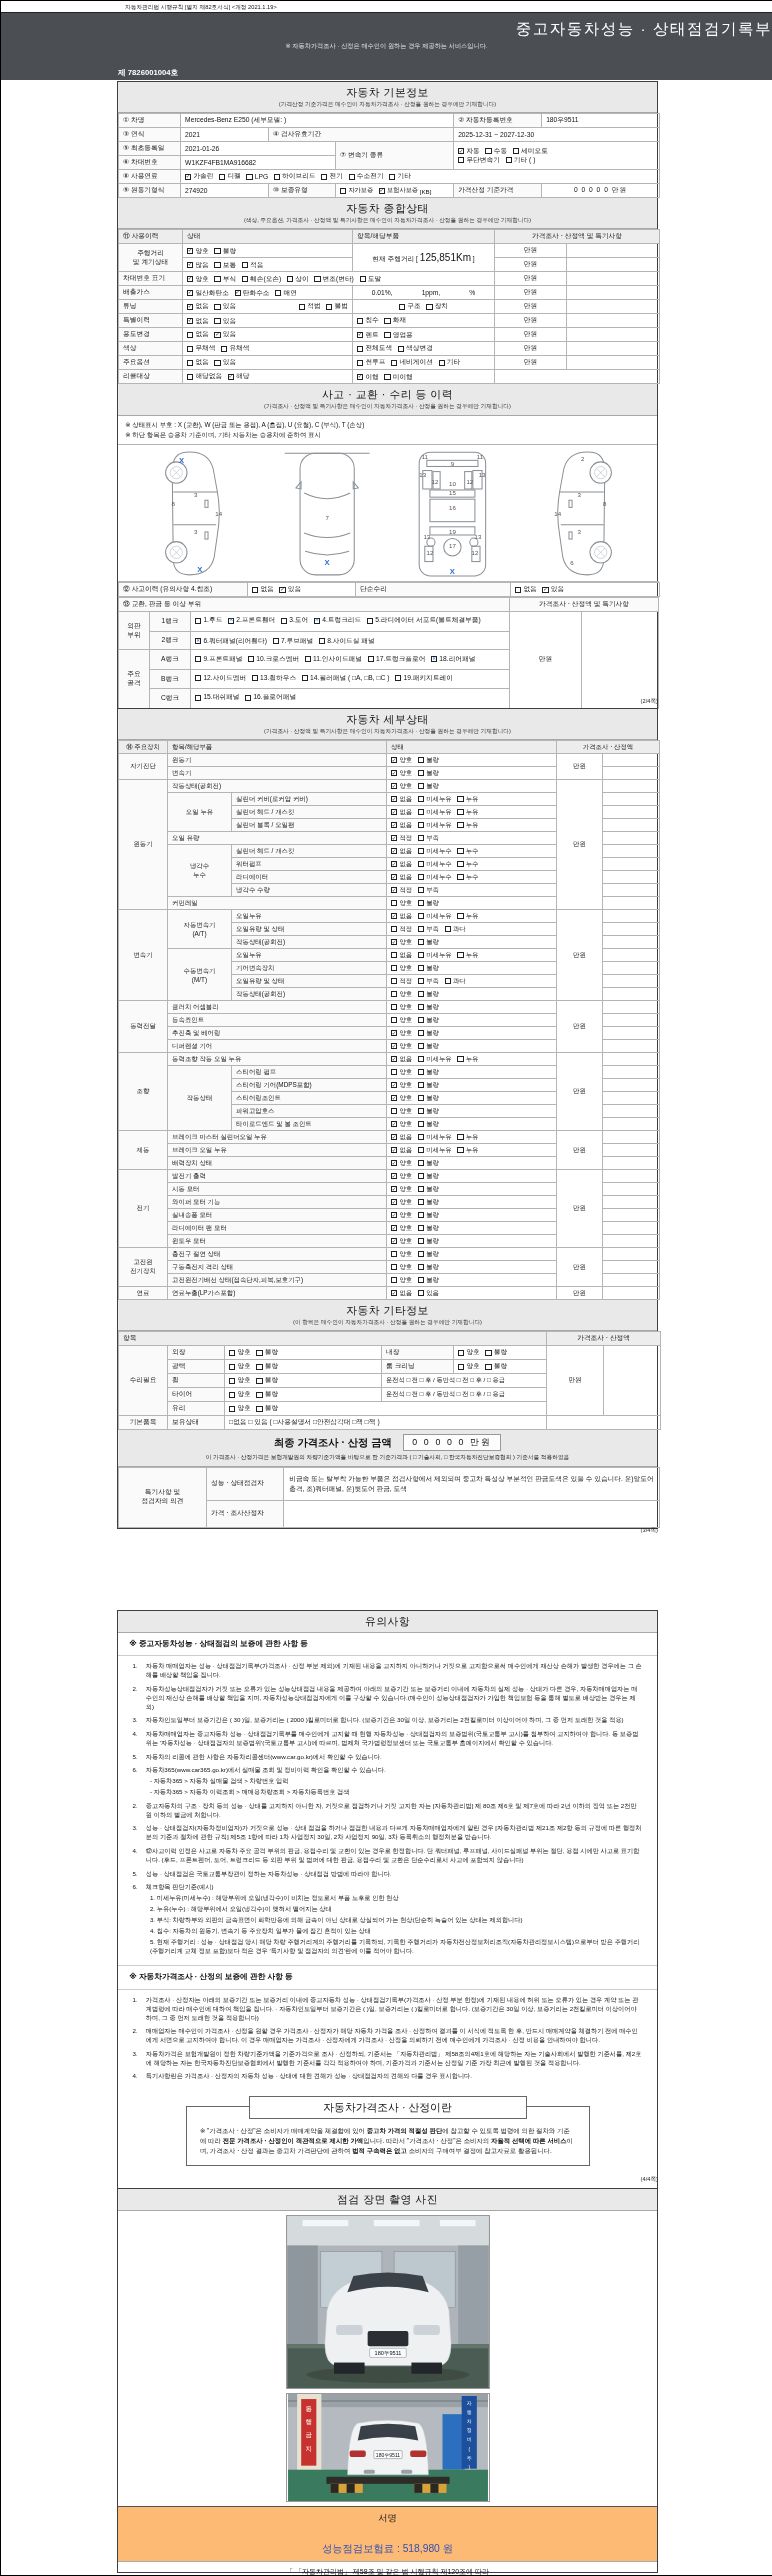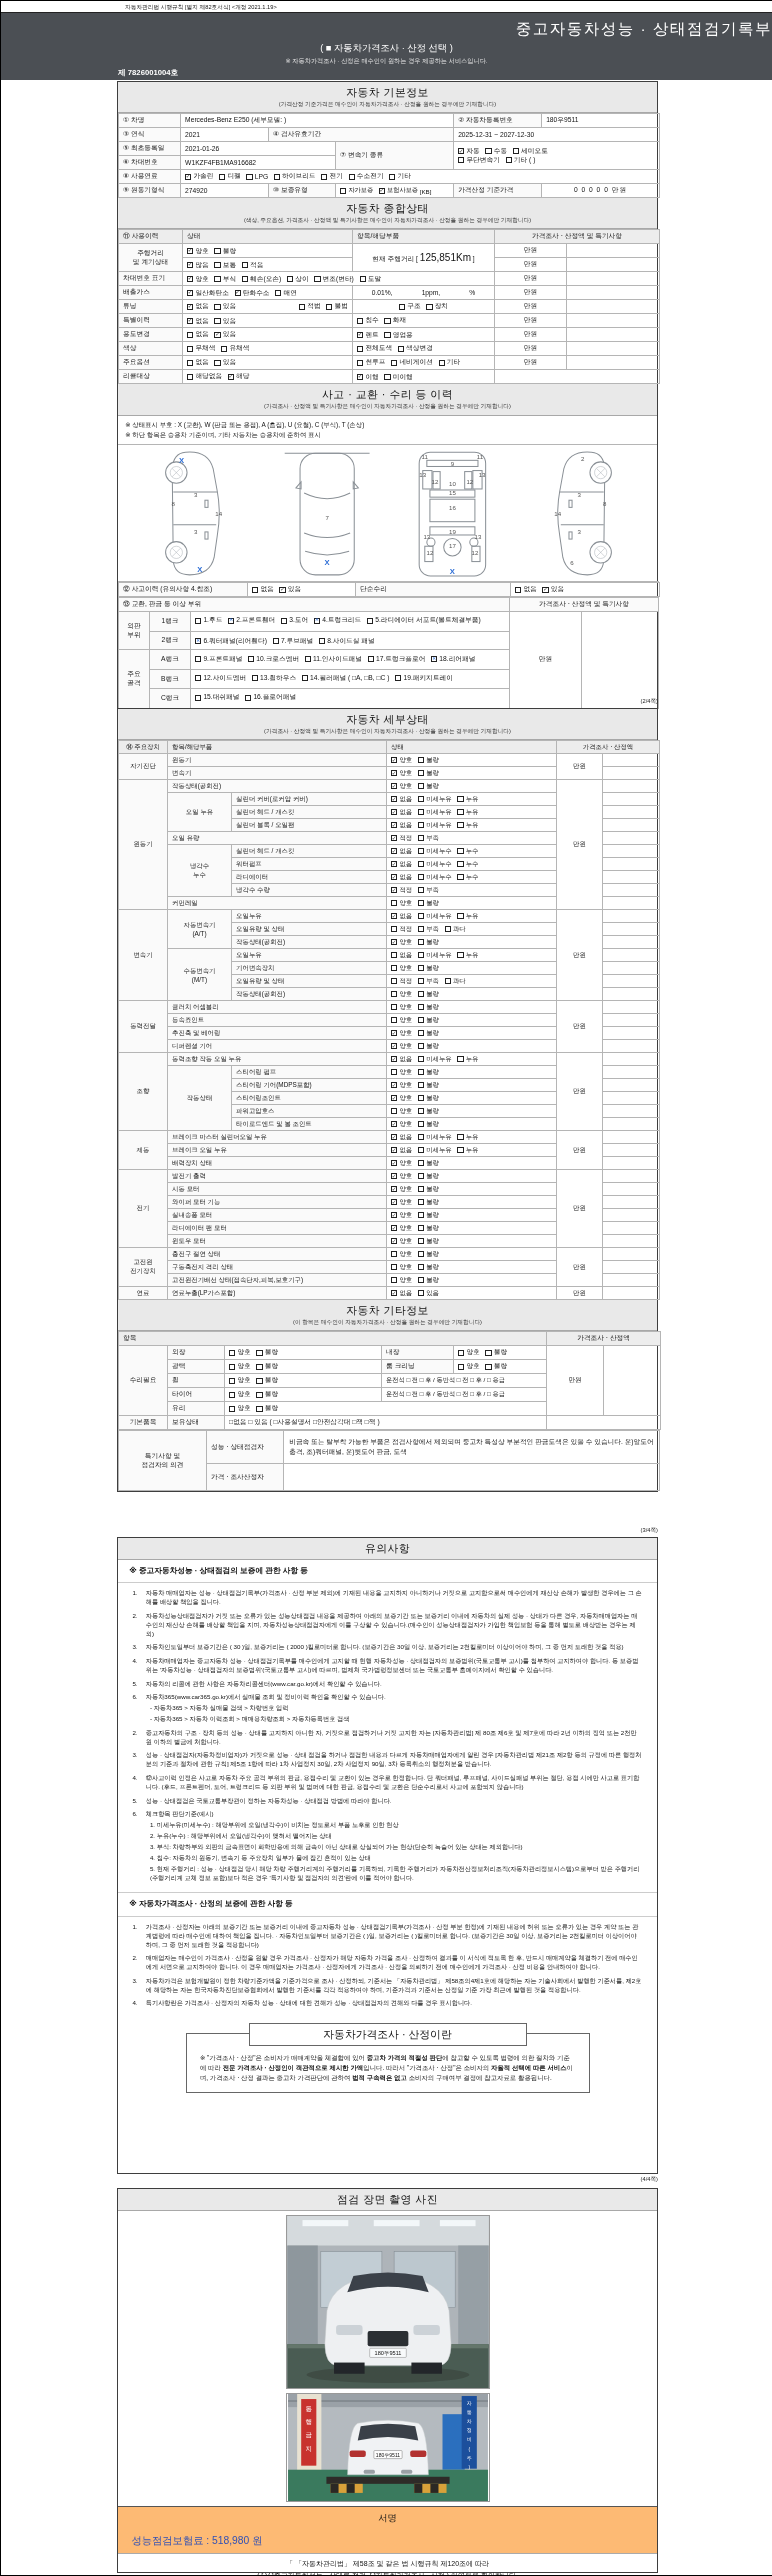--- a/index.html
+++ b/index.html
@@ -46,33 +46,32 @@
 .nitem{display:flex;font-size:6.2px;line-height:1.45;margin-bottom:4.6px}
 .nnum{flex:0 0 13.4px}
 .ntext{white-space:normal}
 .nsub{margin:2.1px 0 0 4.1px;white-space:normal}
 .pbox{width:404px;margin:15.5px auto 5.2px;border:0.8px solid #666;padding:7.2px 13.4px 8.2px;position:relative}
 .pbox-title{width:278px;margin:-17.5px auto 6.2px;background:#fff;border:0.8px solid #666;text-align:center;font-size:10.8px;padding:3.6px 0}
 .pbox-text{font-size:6.4px;line-height:1.6;white-space:normal}
 .photo{display:block;margin:4.1px auto;border:0.5px solid #999}
 .signband{background:#fdba74;border-top:1px solid #555;border-bottom:0.5px solid #aaa;padding:4.6px 13.4px 5.2px}
 .sign-label{text-align:center;font-size:9.3px}
-.sign-fee{text-align:left;font-size:10.3px;color:#3150b4;margin-top:9px}
+.sign-fee{text-align:center;font-size:10.3px;color:#3150b4;margin-top:17px}
 .footer{padding:4.6px 5.2px;text-align:center;font-size:7px;line-height:1.7}
 svg text{font-family:"Liberation Sans","DejaVu Sans",sans-serif}
 </style>
 </head>
 <body>
 
 <div class="sheet">
   <div class="refline">자동차관리법 시행규칙 [별지 제82호서식] &lt;개정 2021.1.19&gt;</div>
 
   <div class="topband">
     <div class="band-title">중고자동차성능 · 상태점검기록부</div>
-    <div class="band-sub">( ■ 자동차가격조사 · 산정 선택 )</div>
     <div class="band-note">※ 자동차가격조사 · 산정은 매수인이 원하는 경우 제공하는 서비스입니다.</div>
     <div class="docno">제 7826001004호</div>
   </div>
 
   <div class="abs block" style="top:80px">
     <div class="sec-band">
       <div class="sec-title">자동차 기본정보</div>
       <div class="sec-sub">(가격산정 기준가격은 매수인이 자동차가격조사 · 산정을 원하는 경우에만 기재합니다)</div>
     </div>
     <div id="basic-tbl">
@@ -1530,20 +1529,27 @@
             <tr>
               <td class="lb ct">기본품목</td>
               <td class="lb">보유상태</td>
               <td colspan="3">□없음  □ 있음  ( □사용설명서 □안전삼각대 □잭 □잭 )</td>
               <td colspan="2"></td>
             </tr>
           </tbody>
         </table>
       </div>
 
+    <div class="fpband">
+      <div class="fp-line">
+        <span class="fp-label">최종 가격조사 · 산정 금액</span>
+        <span class="fp-value">0 0 0 0 0 만원</span>
+      </div>
+      <div class="fp-note">이 가격조사 · 산정가격은 보험개발원의 차량기준가액을 바탕으로 한 기준가격과 ( □ 기술사회, □ 한국자동차진단보증협회 ) 기준서를 적용하였음</div>
+    </div>
     <div id="remarks-tbl">
         <table>
           <colgroup>
             <col style="width:88px">
             <col style="width:77px">
             <col style="width:376px">
           </colgroup>
           <tbody>
             <tr>
               <td class="lb pre" rowspan="2">특기사항 및
@@ -1554,21 +1560,21 @@
             <tr>
               <td class="lb wrap">가격 · 조사산정자</td>
               <td class="wrap" style="height:27px"></td>
             </tr>
           </tbody>
         </table>
       </div>
   </div>
   <div class="pagemark" style="top:1526px">(3/4쪽)</div>
 
-  <div class="abs block" style="top:1536px;height:637px;overflow:hidden">
+  <div class="abs block" style="top:1609px;height:637px;overflow:hidden">
     <div class="sec-band">
       <div class="sec-title">유의사항</div>
     </div>
     <div class="notice-head">※ 중고자동차성능 · 상태점검의 보증에 관한 사항 등</div>
     <div class="nbody" id="notice-body1">
         <div class="nitem">
           <span class="nnum">1.</span>
           <span class="ntext">자동차 매매업자는 성능 · 상태점검기록부(가격조사 · 산정 부분 제외)에 기재된 내용을 고지하지 아니하거나 거짓으로 고지함으로써 매수인에게 재산상 손해가 발생한 경우에는 그 손해를 배상할 책임을 집니다.</span>
         </div>
         <div class="nitem">

